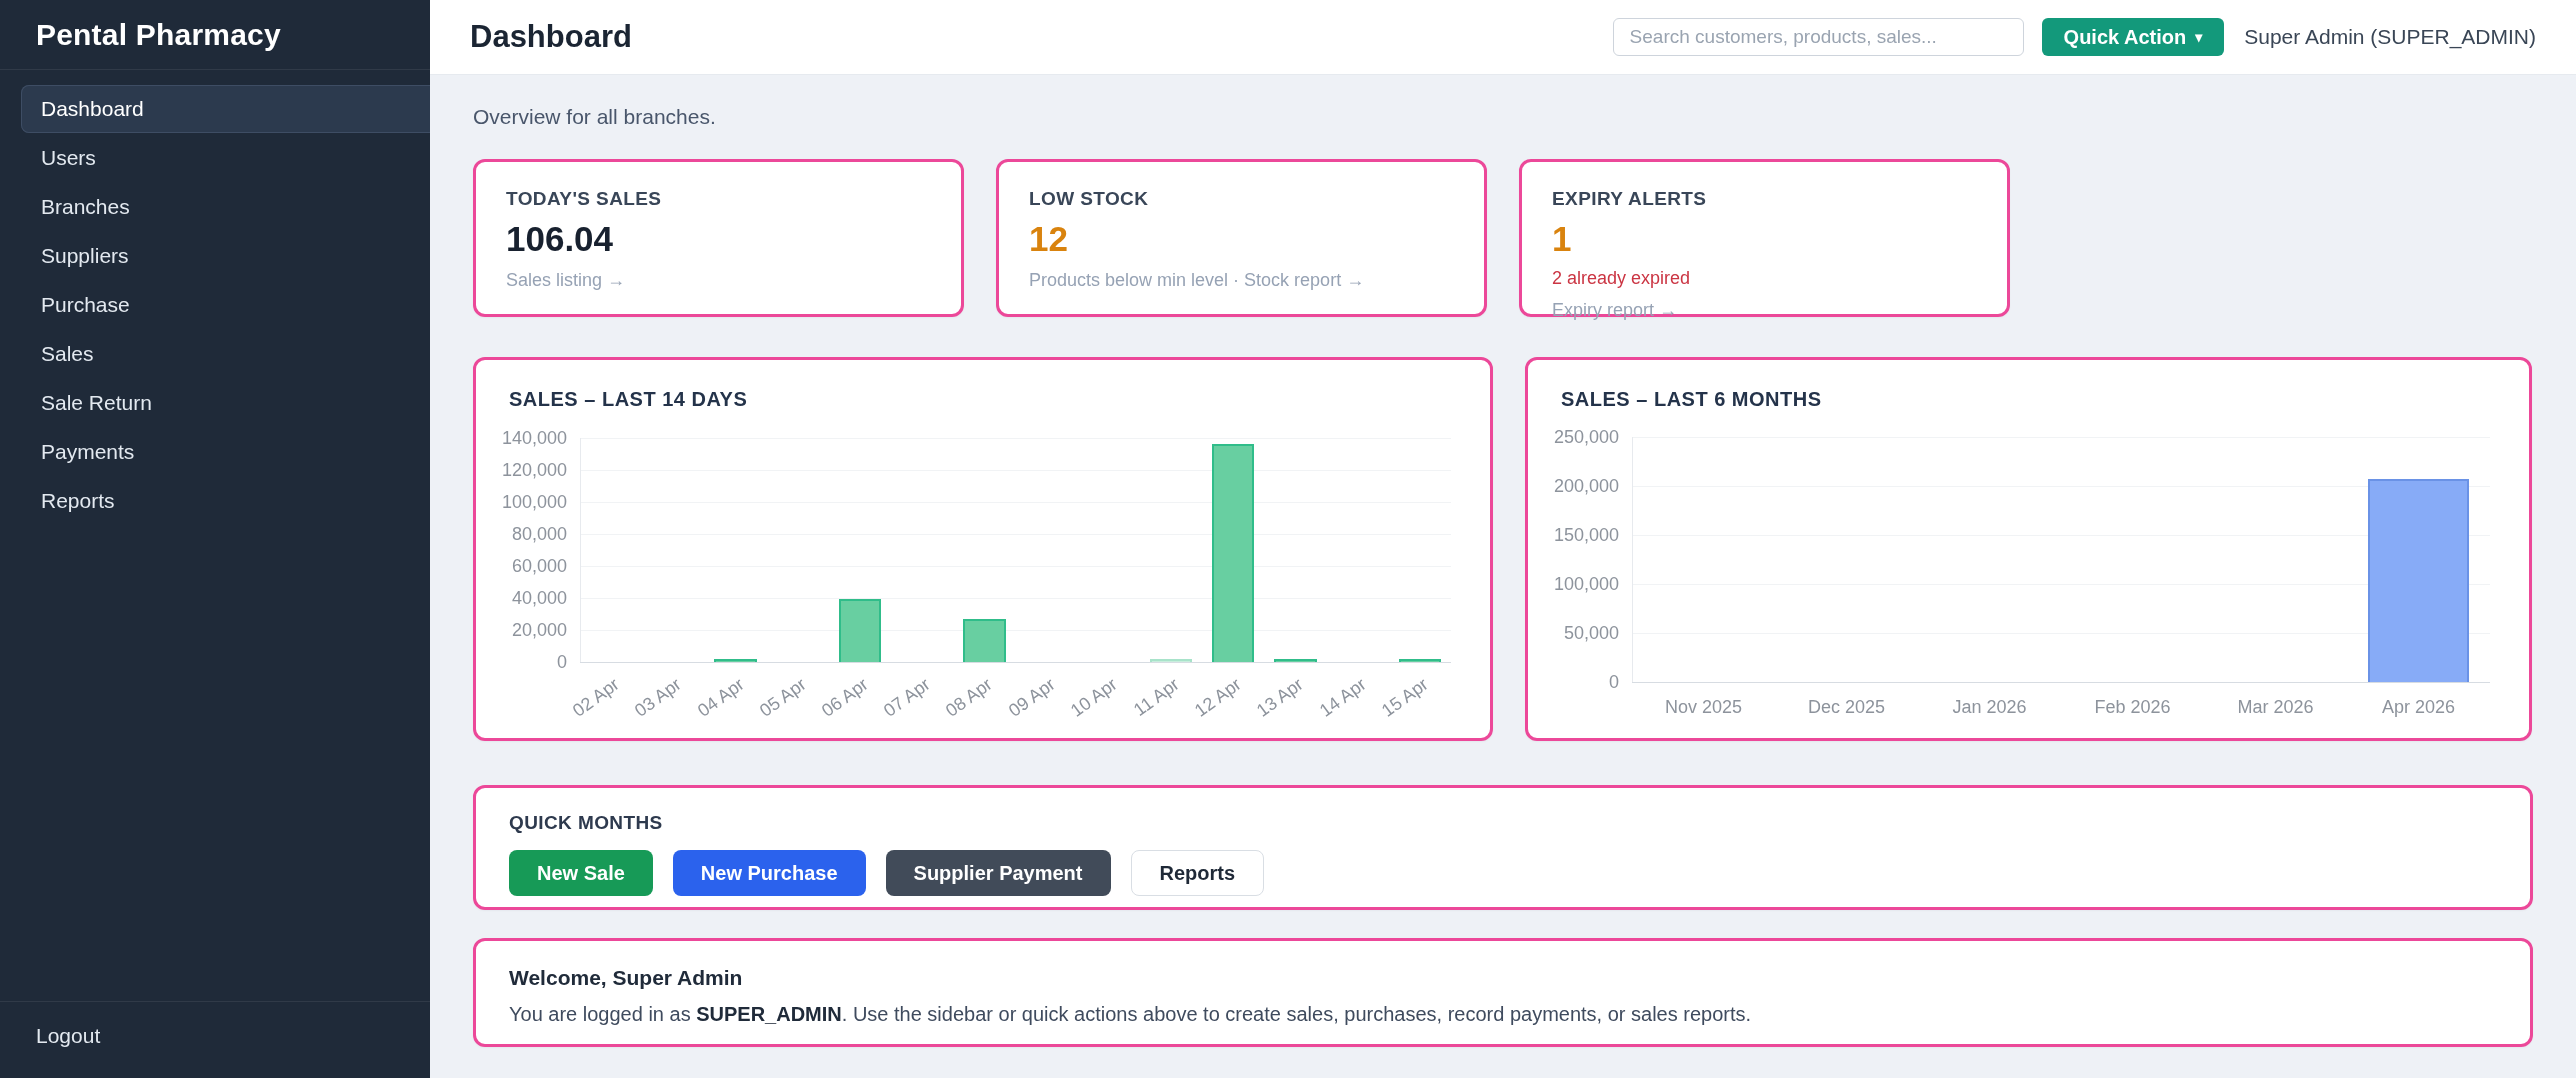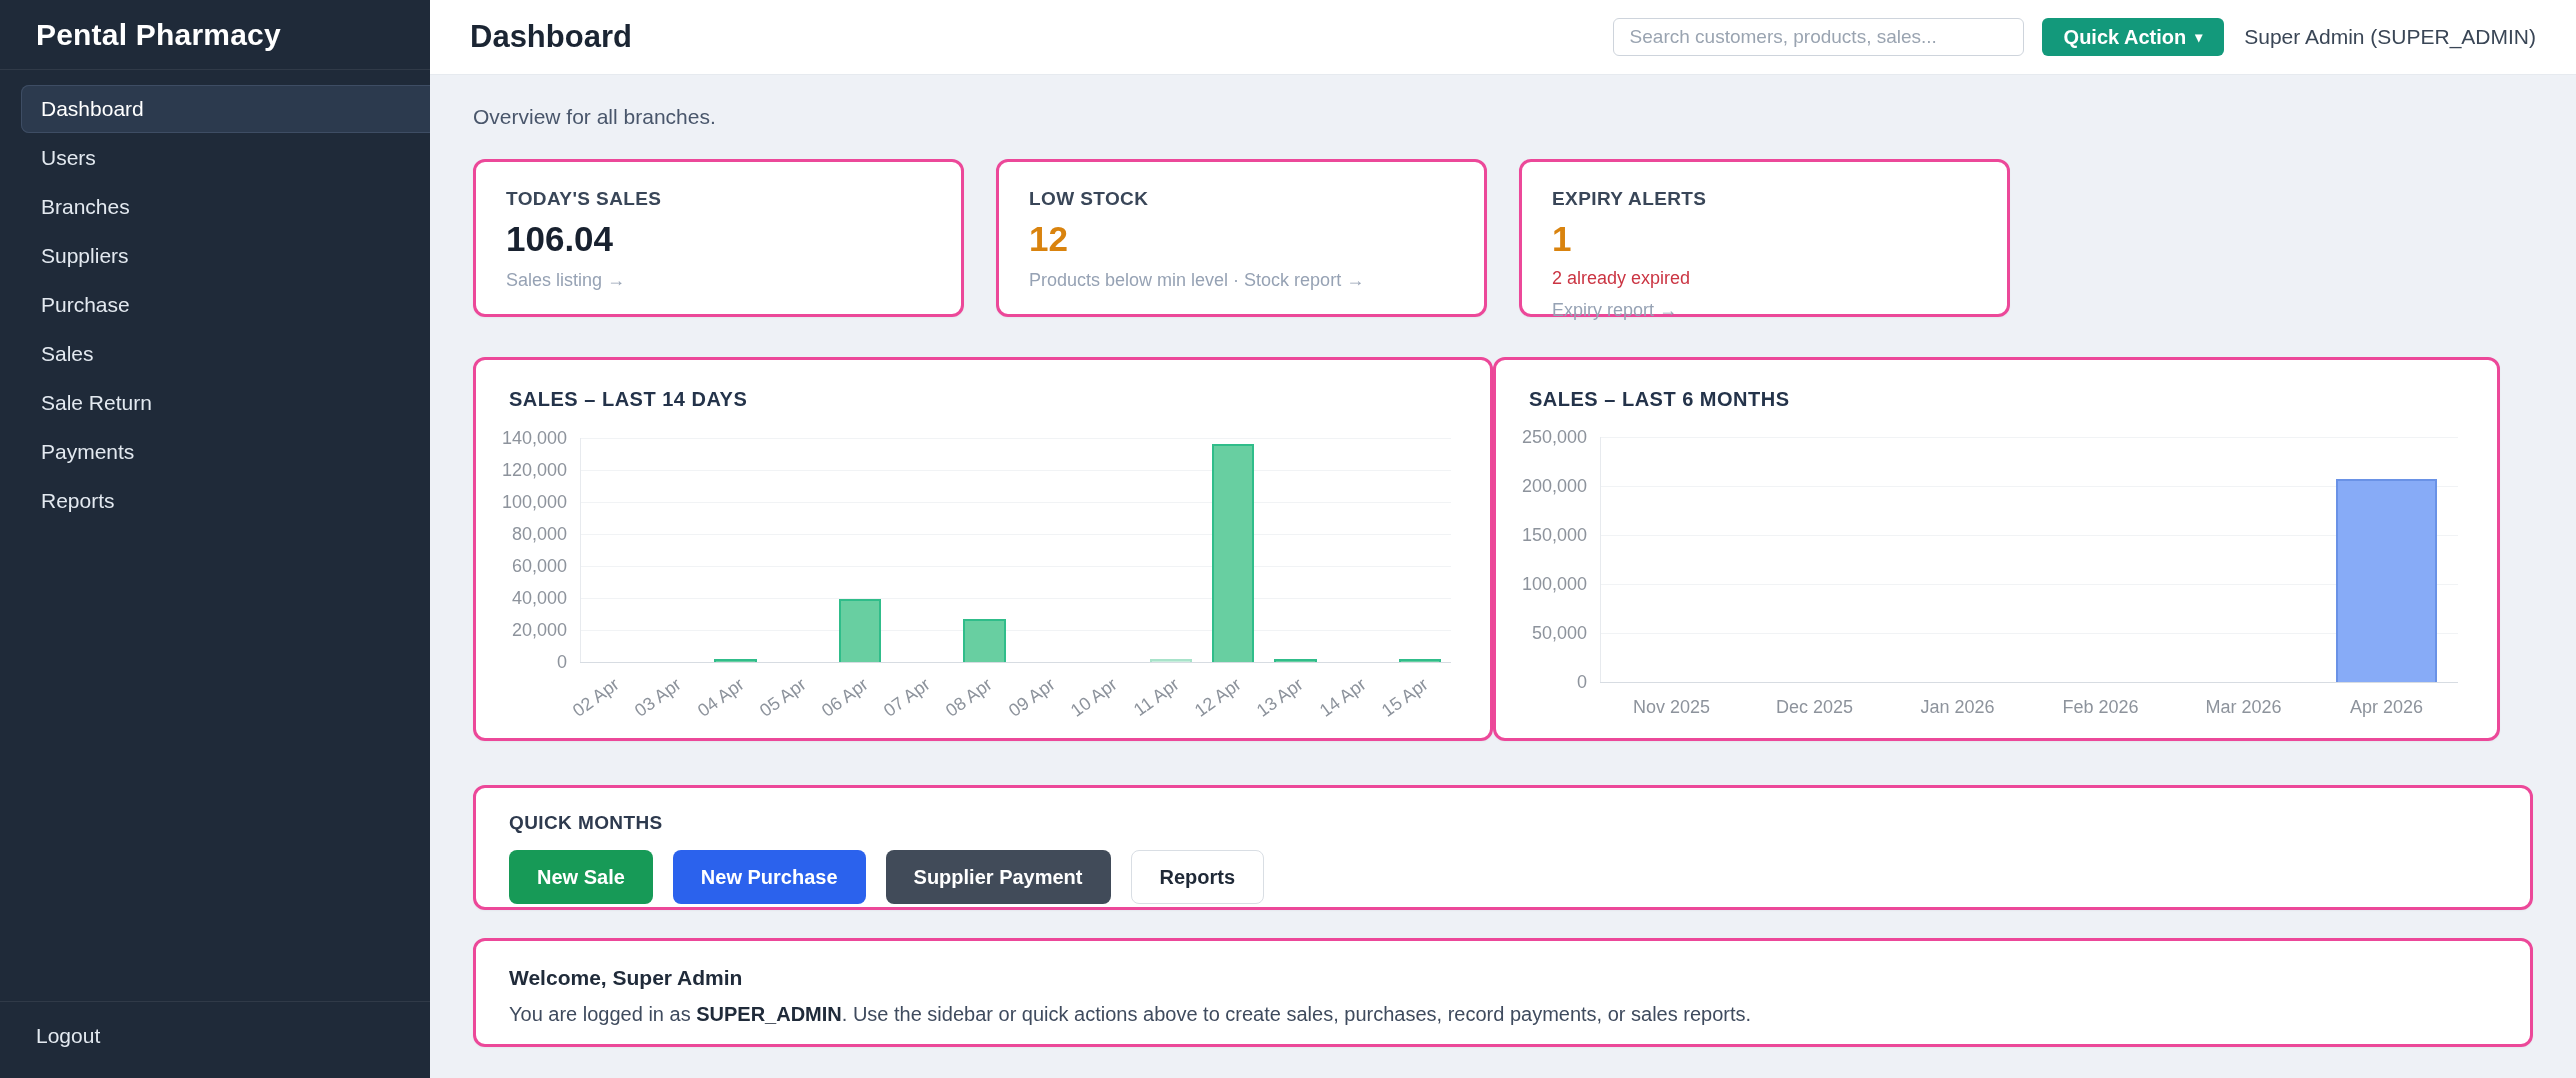--- a/index.html
+++ b/index.html
@@ -35,38 +35,38 @@
   
   .stats-row { display:grid; grid-template-columns:repeat(4,1fr); gap:32px; }
   .stat-card { height:158px; padding:26px 30px; }
   .stat-label { font-size:19px; font-weight:700; color:#394658; letter-spacing:0.4px; }
   .stat-value { font-size:35px; font-weight:700; color:#18212f; margin-top:9px; }
   .stat-value.orange { color:#d9830e; }
   .stat-link { font-size:18px; color:#96a2b4; margin-top:11px; cursor:pointer; }
   .stat-alert { font-size:18px; color:#cb3543; margin-top:9px; }
 
   
-  .charts-row { display:grid; grid-template-columns:1020px 1007px; margin-top:40px; }
+  .charts-row { display:grid; grid-template-columns:1020px 1007px; gap:32px; margin-top:40px; }
   .chart-card { height:384px; position:relative; }
   .chart-title { position:absolute; left:33px; top:28px; font-size:20px; font-weight:700; color:#24334a; letter-spacing:0.5px; }
   .chart-area { position:absolute; left:104px; right:39px; top:78px; bottom:76px; }
   .chart-card.months .chart-area { top:77px; bottom:56px; }
   .gridline { position:absolute; left:0; right:0; height:1px; background:#f1f3f5; }
   .gridline.baseline { background:#d7dce2; }
   .yaxis-line { position:absolute; left:0; top:0; bottom:0; width:1px; background:#e7eaee; }
   .ytick { position:absolute; right:calc(100% + 13px); transform:translateY(-50%); font-size:18px; color:#8d939c; white-space:nowrap; }
   .bar { position:absolute; bottom:0; border:2px solid; border-bottom:none; min-height:3px; }
   .xtick { position:absolute; top:calc(100% + 15px); transform:translateX(-50%); font-size:18px; color:#8d939c; white-space:nowrap; }
   .xtick.rotated { transform:translateX(-100%) rotate(-36deg); transform-origin:100% 0; top:calc(100% + 12px); }
 
   
   .qa-card { margin-top:44px; height:125px; padding:24px 33px; }
   .qa-title { font-size:19px; font-weight:700; color:#2e3a4e; letter-spacing:0.4px; }
   .qa-buttons { display:flex; gap:20px; margin-top:16px; }
-  .btn { height:54px; border-radius:8px; border:none; font-size:20px; font-weight:600; padding:7px 28px; cursor:pointer; font-family:"Liberation Sans",sans-serif; }
+  .btn { height:46px; border-radius:8px; border:none; font-size:20px; font-weight:600; padding:7px 28px; cursor:pointer; font-family:"Liberation Sans",sans-serif; }
   .btn-success { background:#179a57; color:#fff; }
   .btn-primary { background:#2b62ed; color:#fff; }
   .btn-dark { background:#414b59; color:#fff; }
   .btn-outline { background:#ffffff; color:#1f2937; border:1px solid #d9dee4; }
 
   
   .welcome-card { margin-top:28px; height:109px; padding:25px 33px; }
   .welcome-title { font-size:21px; font-weight:700; color:#202b3a; }
   .welcome-body { font-size:20px; color:#3f4b5e; margin-top:13px; }
   .welcome-body b { color:#202b3a; }

